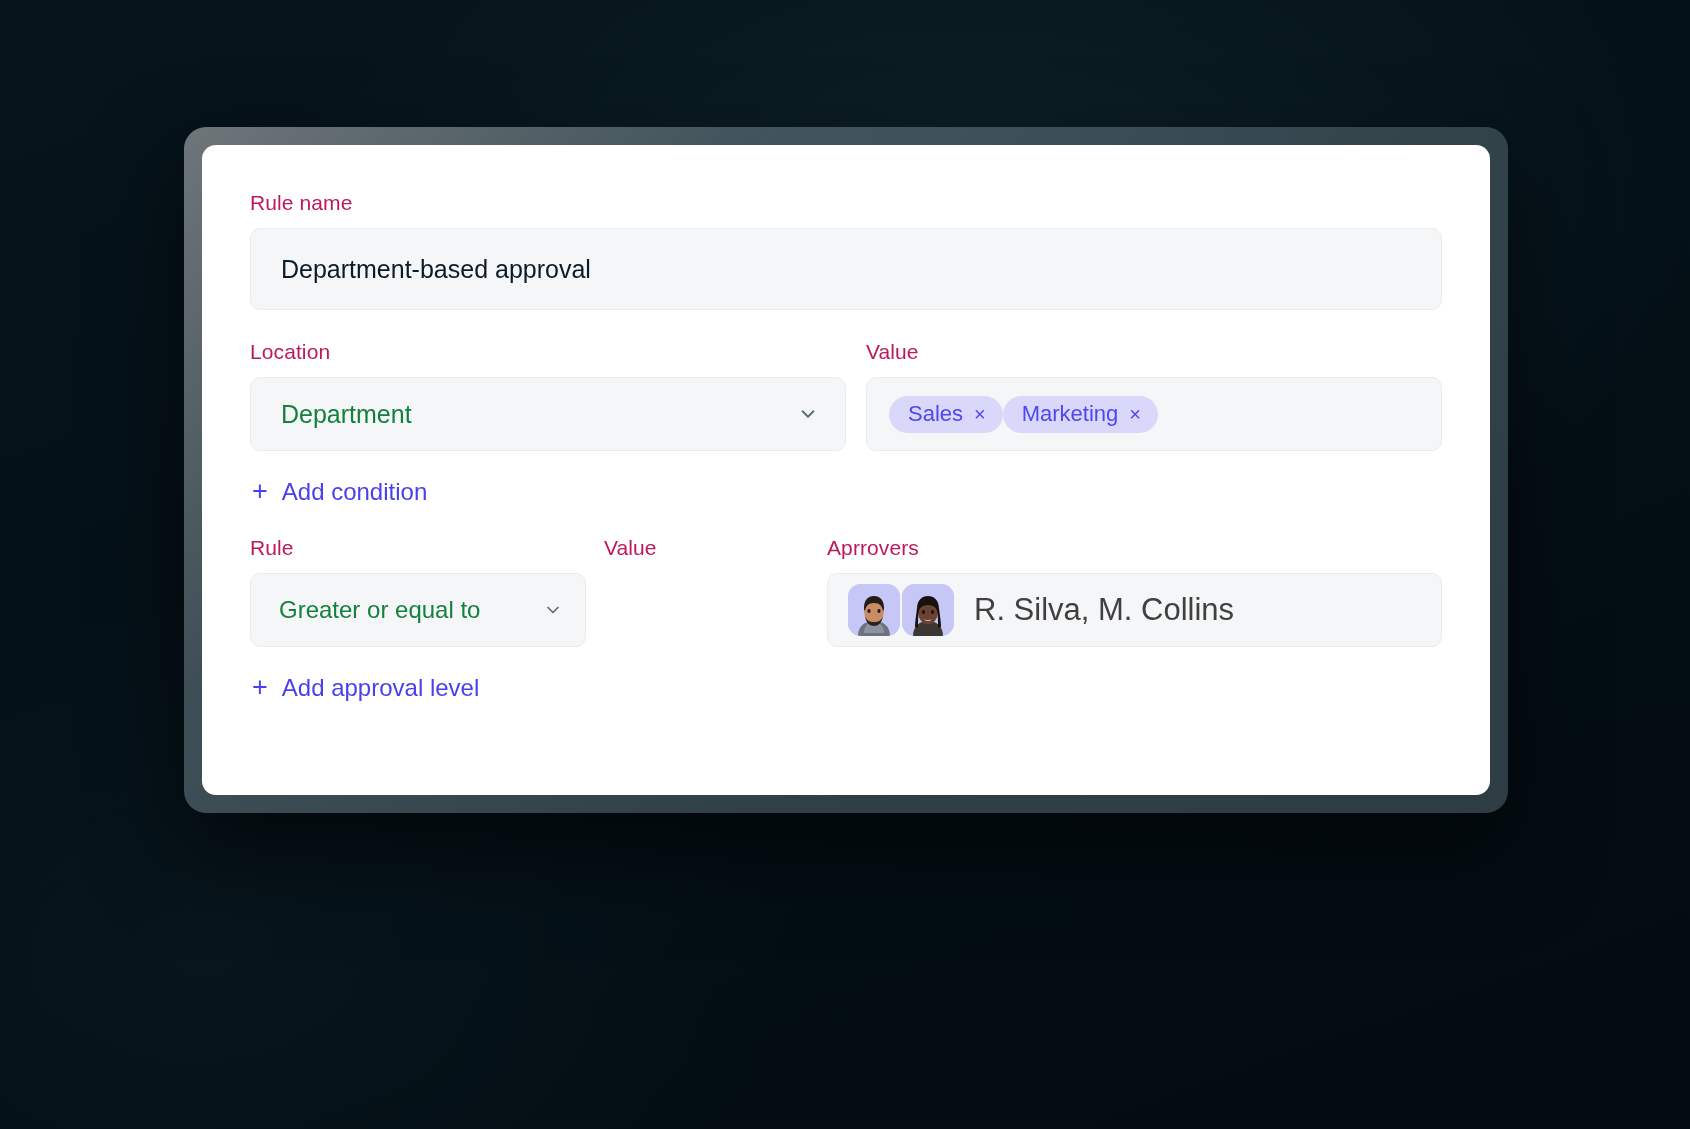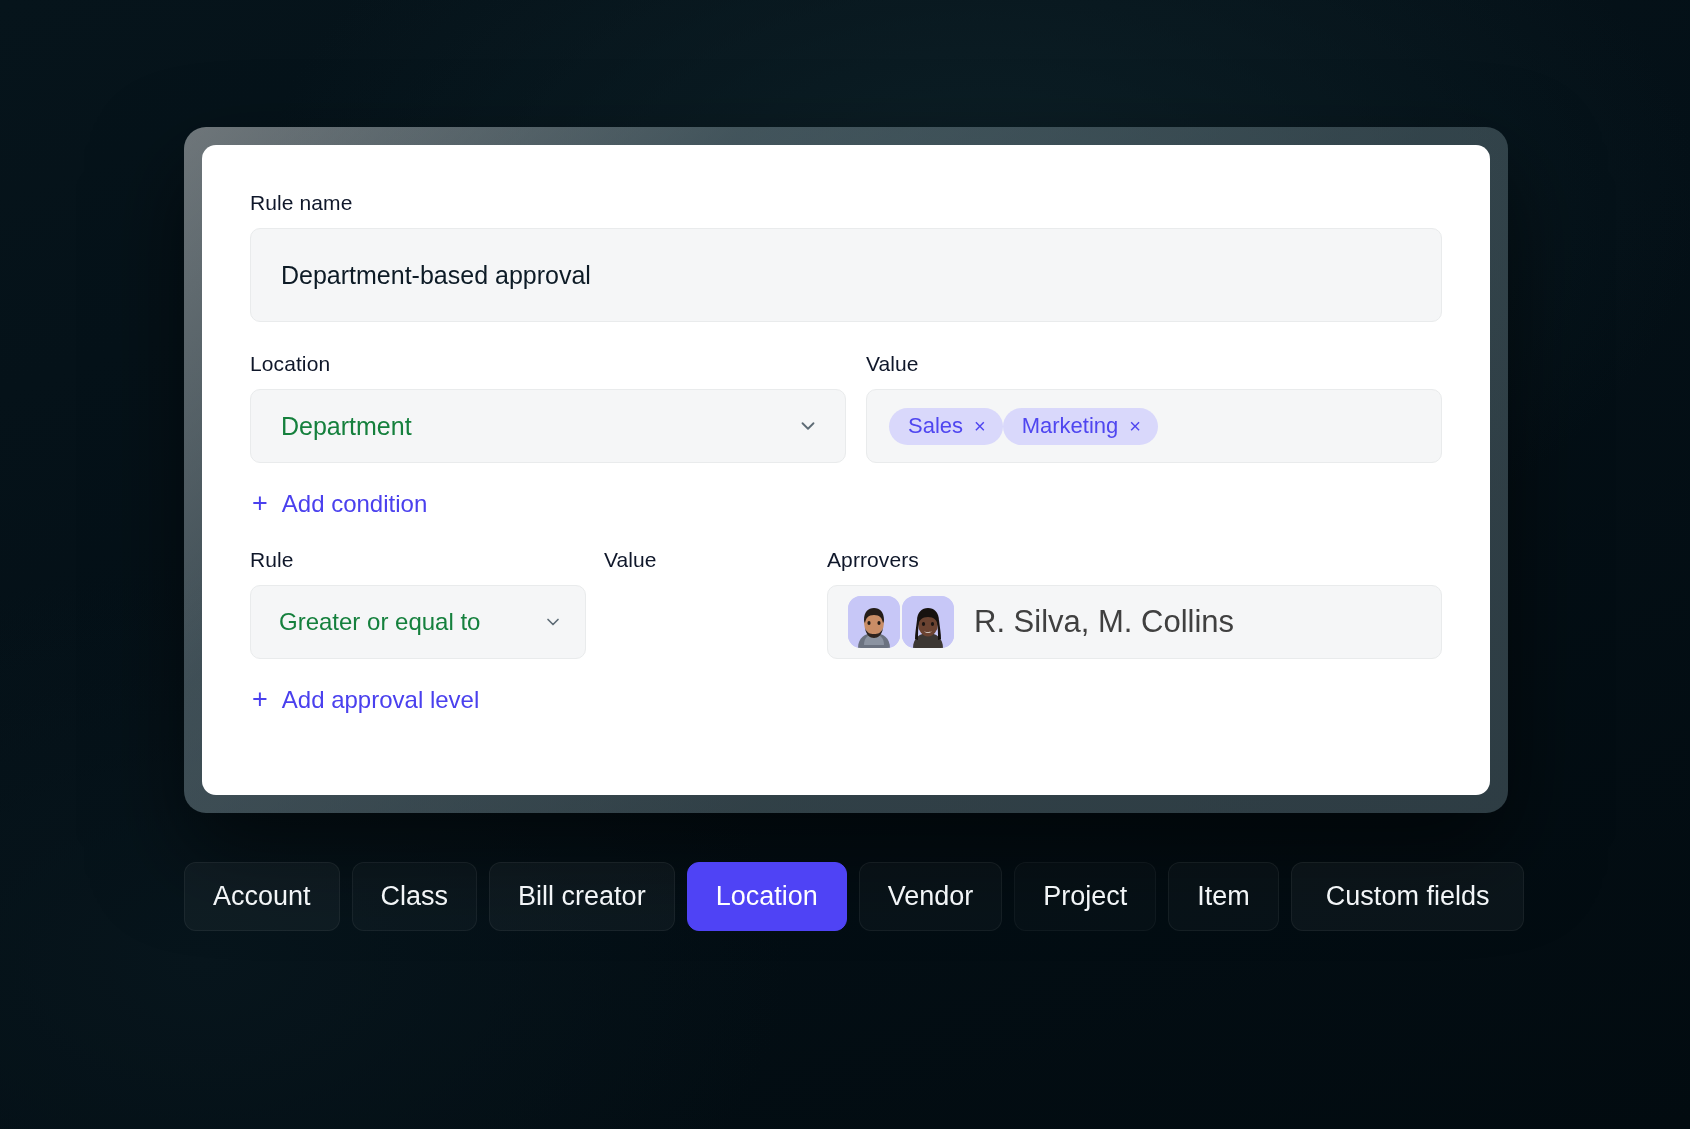--- a/index.html
+++ b/index.html
@@ -32,33 +32,33 @@
     width: 100%; height: 100%;
     background: #ffffff;
     border-radius: 14px;
     padding: 46px 48px 40px 48px;
     position: relative;
   }
 
   
   .field-label {
     font-size: 21px;
-    color: #0f172a;
+    color: #be185d;
     font-weight: 400;
     letter-spacing: 0.1px;
     margin-bottom: 13px;
     display: block;
   }
 
   
   .input-box {
     background: #f5f6f7;
     border: 1px solid #e9ebec;
     border-radius: 10px;
-    height: 94px;
+    height: 82px;
     display: flex;
     align-items: center;
     padding: 0 30px;
     font-size: 25px;
     color: #0d1b26;
   }
   .input-box.small-pad { padding: 0 28px; }
 
   .rule-name-row { margin-bottom: 30px; }
 
@@ -327,23 +327,13 @@
       <button class="link-btn">
         <span class="link-plus">+</span>
         <span>Add approval level</span>
       </button>
     </div>
 
   </div>
 </div>
 
 <div class="bottom">
-  <div class="chips">
-    <div class="chip">Account</div>
-    <div class="chip alt">Class</div>
-    <div class="chip">Bill creator</div>
-    <div class="chip active">Location</div>
-    <div class="chip alt">Vendor</div>
-    <div class="chip faint">Project</div>
-    <div class="chip alt">Item</div>
-    <div class="chip wide">Custom fields</div>
-  </div>
 </div>
 
 </body></html>

